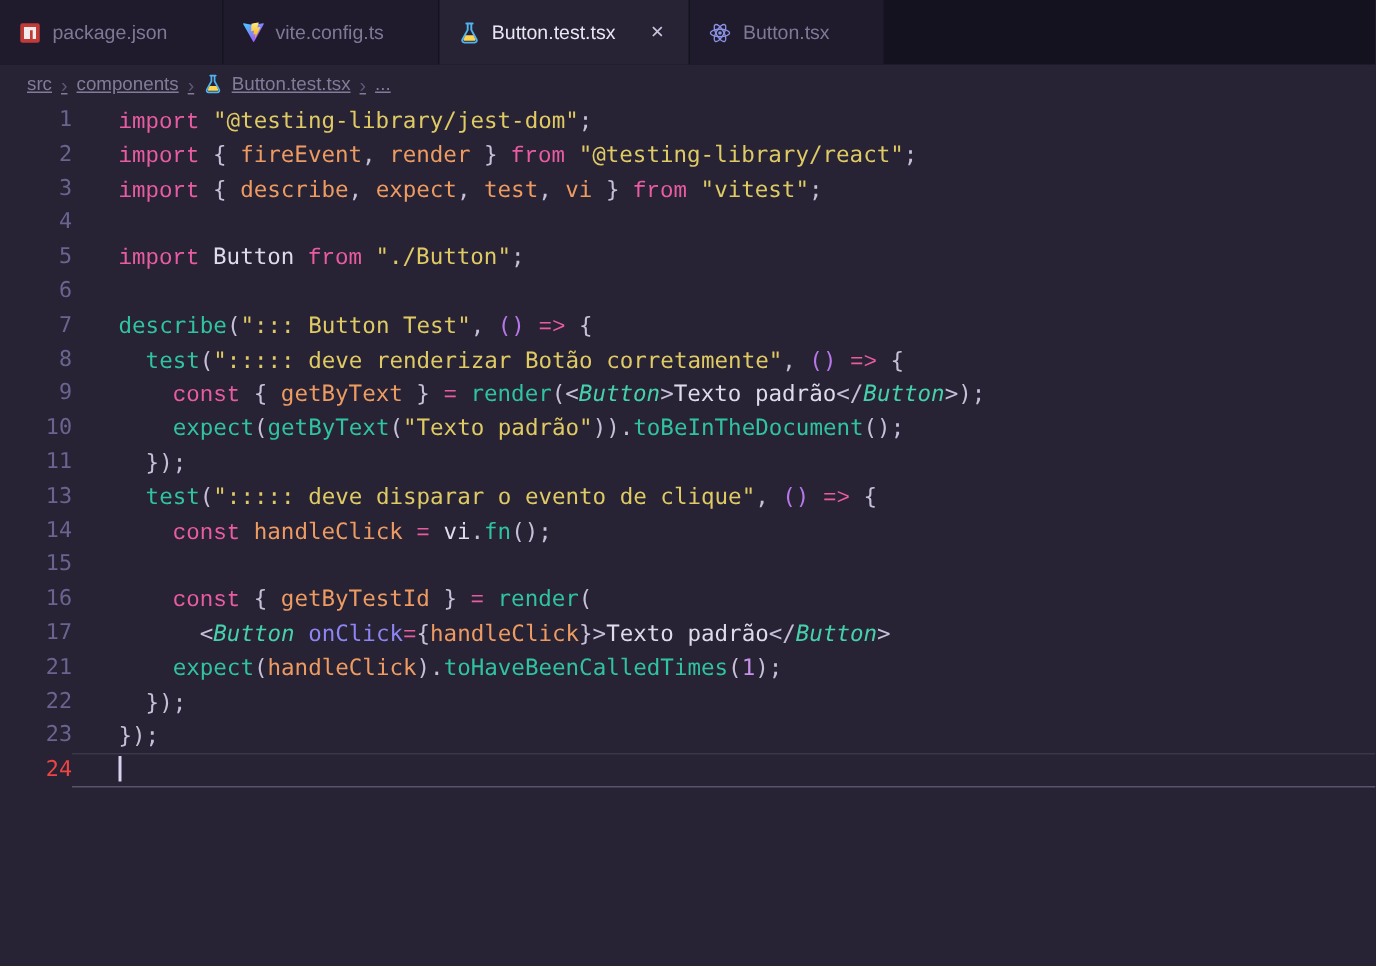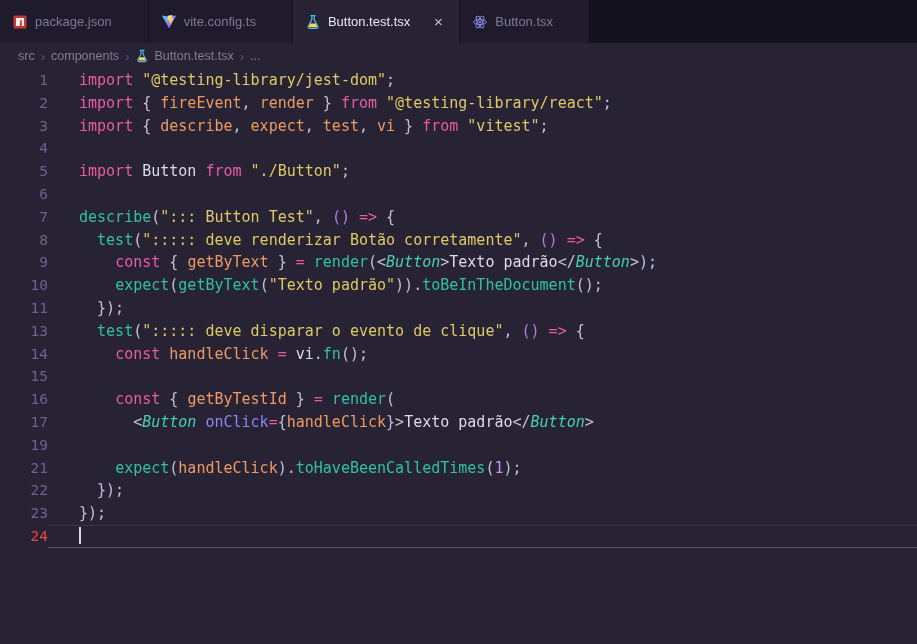--- a/index.html
+++ b/index.html
@@ -49,20 +49,21 @@
 
   
   .breadcrumb {
     height:26px;
     display:flex;
     align-items:center;
     padding-left:18px;
     color:#827c98;
     font-size:12.5px;
     gap:5px;
+    text-decoration:underline;
   }
   .crumb { display:inline-flex; align-items:center; gap:5px; cursor:pointer; }
   .crumb-sep { color:#5e5876; font-size:13px; padding:0 1px; }
   .crumb-icon { width:14px; height:14px; display:inline-flex; }
   .crumb-icon svg { width:14px; height:14px; }
 
   
   .editor {
     padding-top:0px;
     font-family:"DejaVu Sans Mono", "Liberation Mono", monospace;
@@ -92,21 +93,21 @@
   }
   .caret {
     display:inline-block;
     width:1.5px;
     height:17px;
     background:#d8d2ee;
     vertical-align:-3px;
   }
 
   
-  .tk-kw  { color: var(--c-keyword,  #e95ca2); }
+  .tk-kw  { color: var(--c-keyword,  #e95ca2); font-family: Liberation Mono, monospace; }
   .tk-str { color: var(--c-string,   #dfca64); }
   .tk-fn  { color: var(--c-function, #2fc3a0); }
   .tk-vr  { color: var(--c-variable, #ee9b62); }
   .tk-cmp { color: var(--c-component,#45d1ac); font-style:italic; }
   .tk-attr{ color: var(--c-attribute,#8d85f2); }
   .tk-pn  { color: var(--c-punctuation,#c5c0d8); }
   .tk-pp  { color: var(--c-paren,    #b678e8); }
   .tk-num { color: var(--c-number,   #c792ea); }
   .tk-txt { color: var(--c-text,     #dfdaec); }
 </style>
@@ -250,24 +251,20 @@
     </div>
     <div class="code-line">
       <span class="gutter">16</span>
       <span class="line-content"><span class="tk-pn">    </span><span class="tk-kw">const</span><span class="tk-pn"> { </span><span class="tk-vr">getByTestId</span><span class="tk-pn"> } </span><span class="tk-kw">=</span><span class="tk-pn"> </span><span class="tk-fn">render</span><span class="tk-pn">(</span></span>
     </div>
     <div class="code-line">
       <span class="gutter">17</span>
       <span class="line-content"><span class="tk-pn">      &lt;</span><span class="tk-cmp">Button</span><span class="tk-pn"> </span><span class="tk-attr">onClick</span><span class="tk-kw">=</span><span class="tk-pn">{</span><span class="tk-vr">handleClick</span><span class="tk-pn">}&gt;</span><span class="tk-txt">Texto padrão</span><span class="tk-pn">&lt;/</span><span class="tk-cmp">Button</span><span class="tk-pn">&gt;</span></span>
     </div>
     <div class="code-line">
-      <span class="gutter">19</span>
-      <span class="line-content"></span>
-    </div>
-    <div class="code-line">
       <span class="gutter">21</span>
       <span class="line-content"><span class="tk-pn">    </span><span class="tk-fn">expect</span><span class="tk-pn">(</span><span class="tk-vr">handleClick</span><span class="tk-pn">).</span><span class="tk-fn">toHaveBeenCalledTimes</span><span class="tk-pn">(</span><span class="tk-num">1</span><span class="tk-pn">);</span></span>
     </div>
     <div class="code-line">
       <span class="gutter">22</span>
       <span class="line-content"><span class="tk-pn">  });</span></span>
     </div>
     <div class="code-line">
       <span class="gutter">23</span>
       <span class="line-content"><span class="tk-pn">});</span></span>

